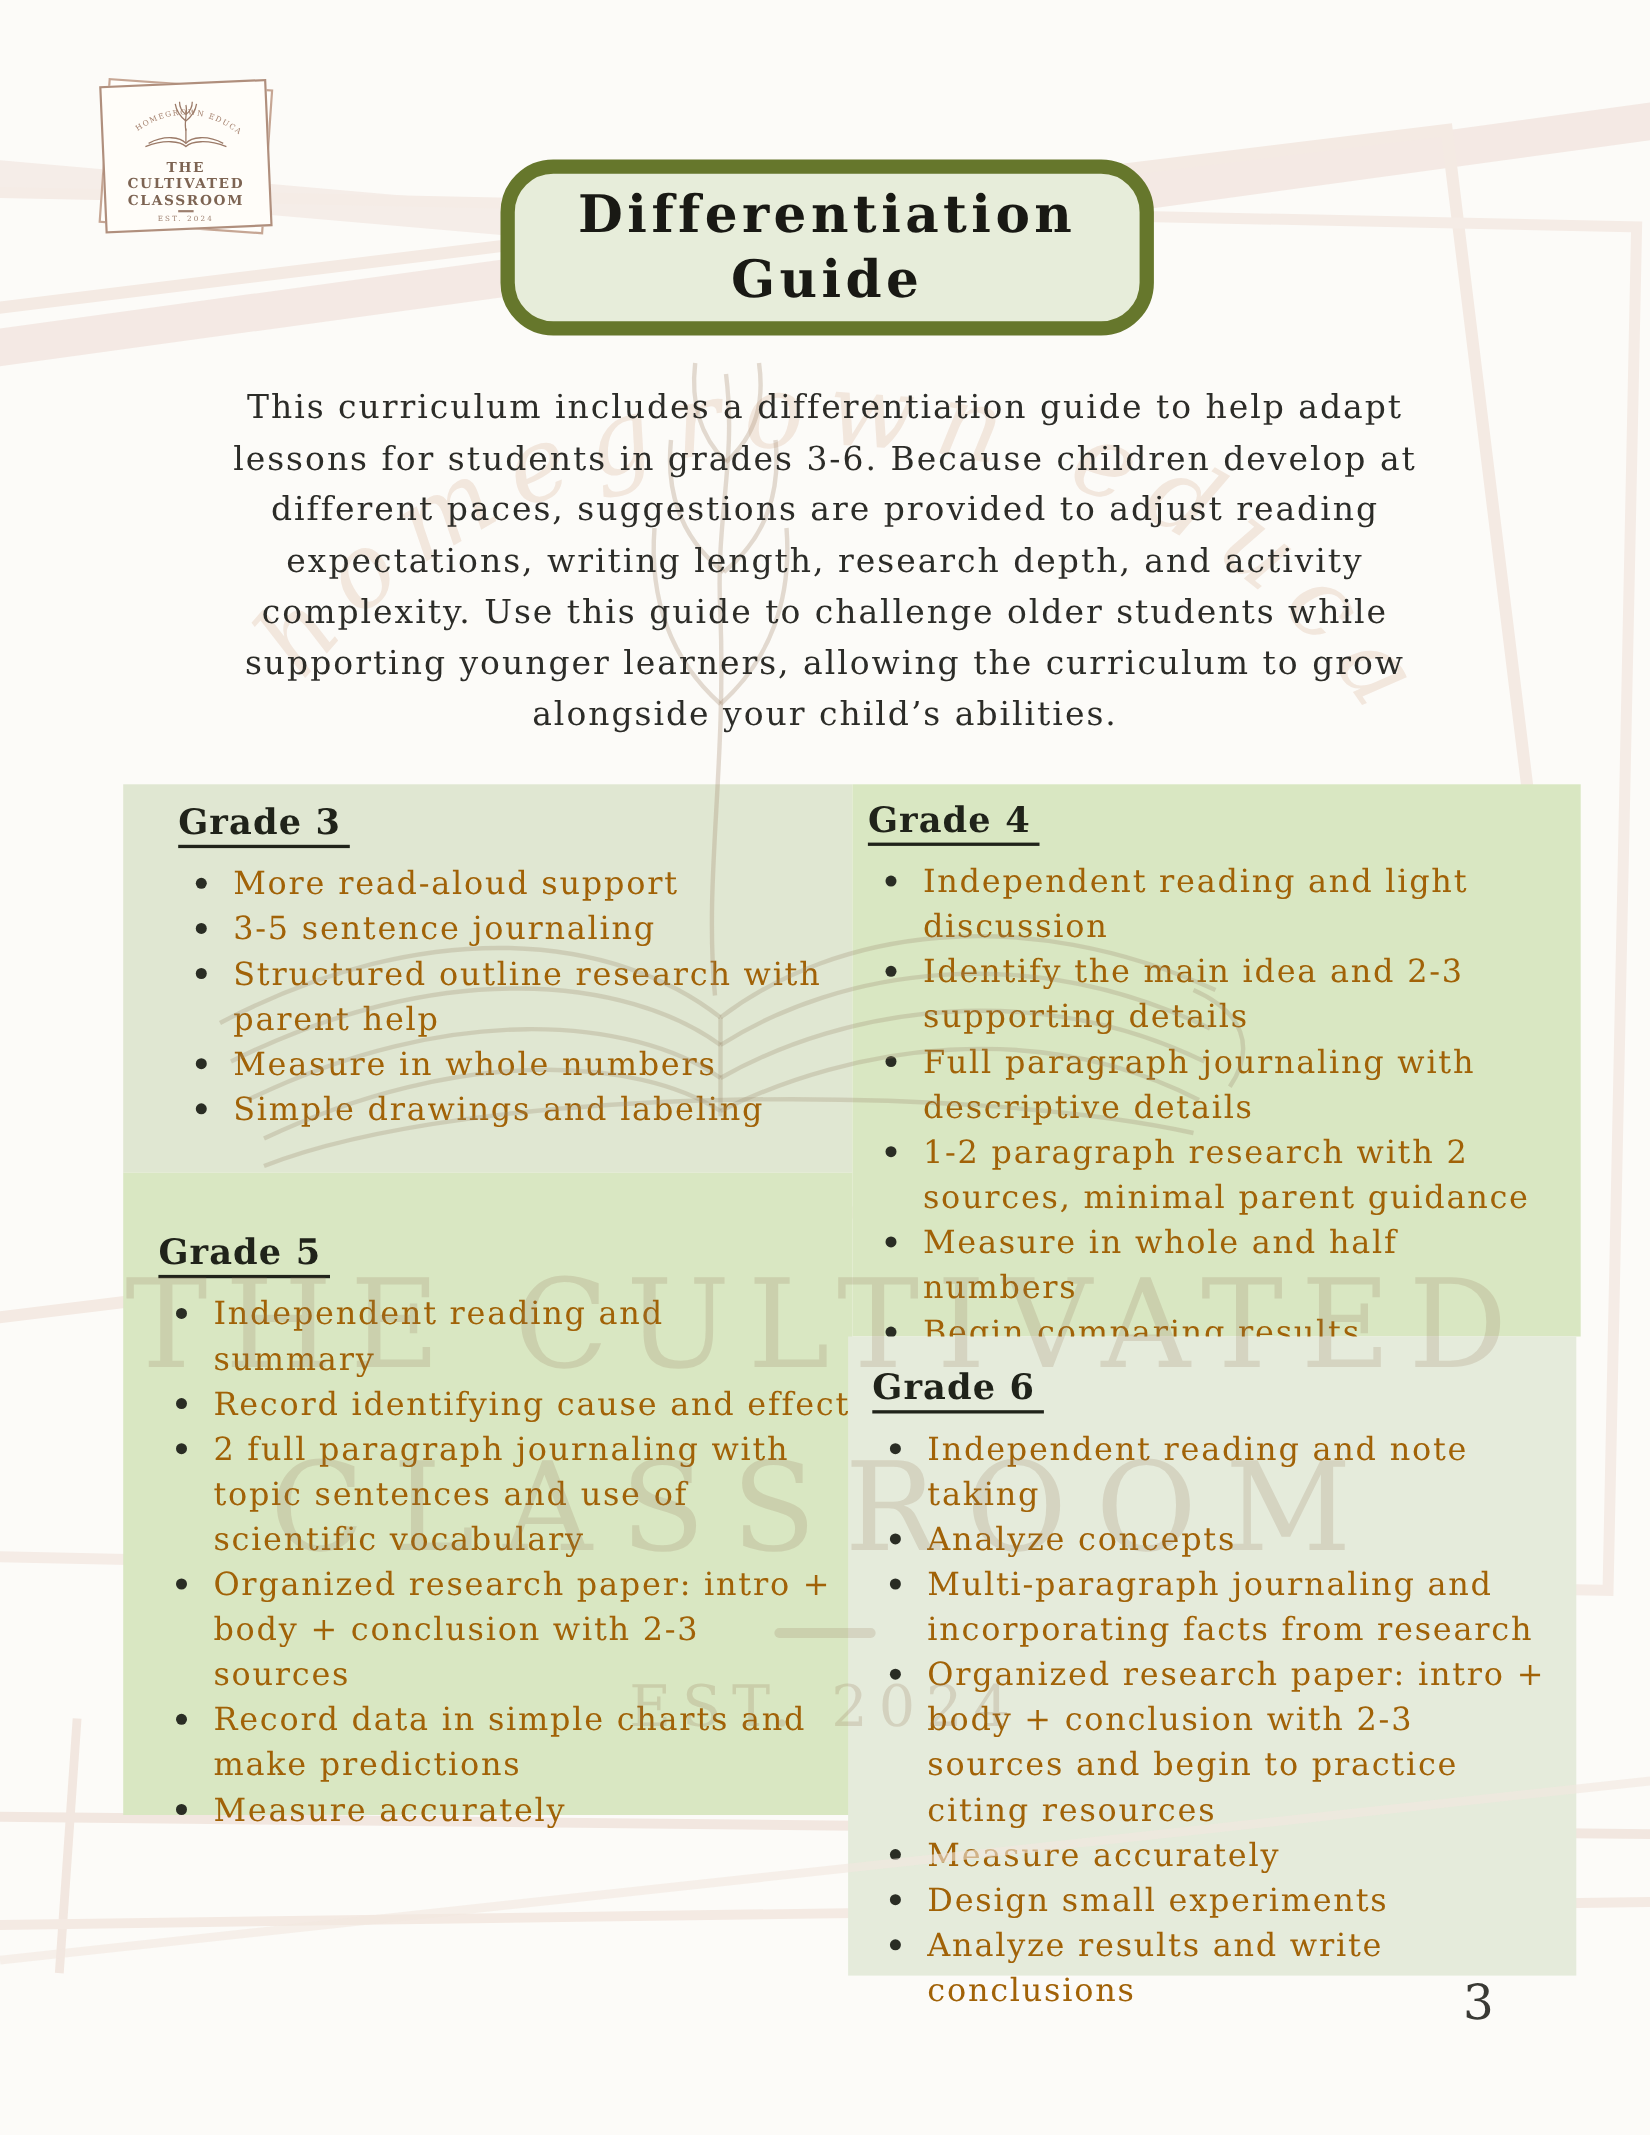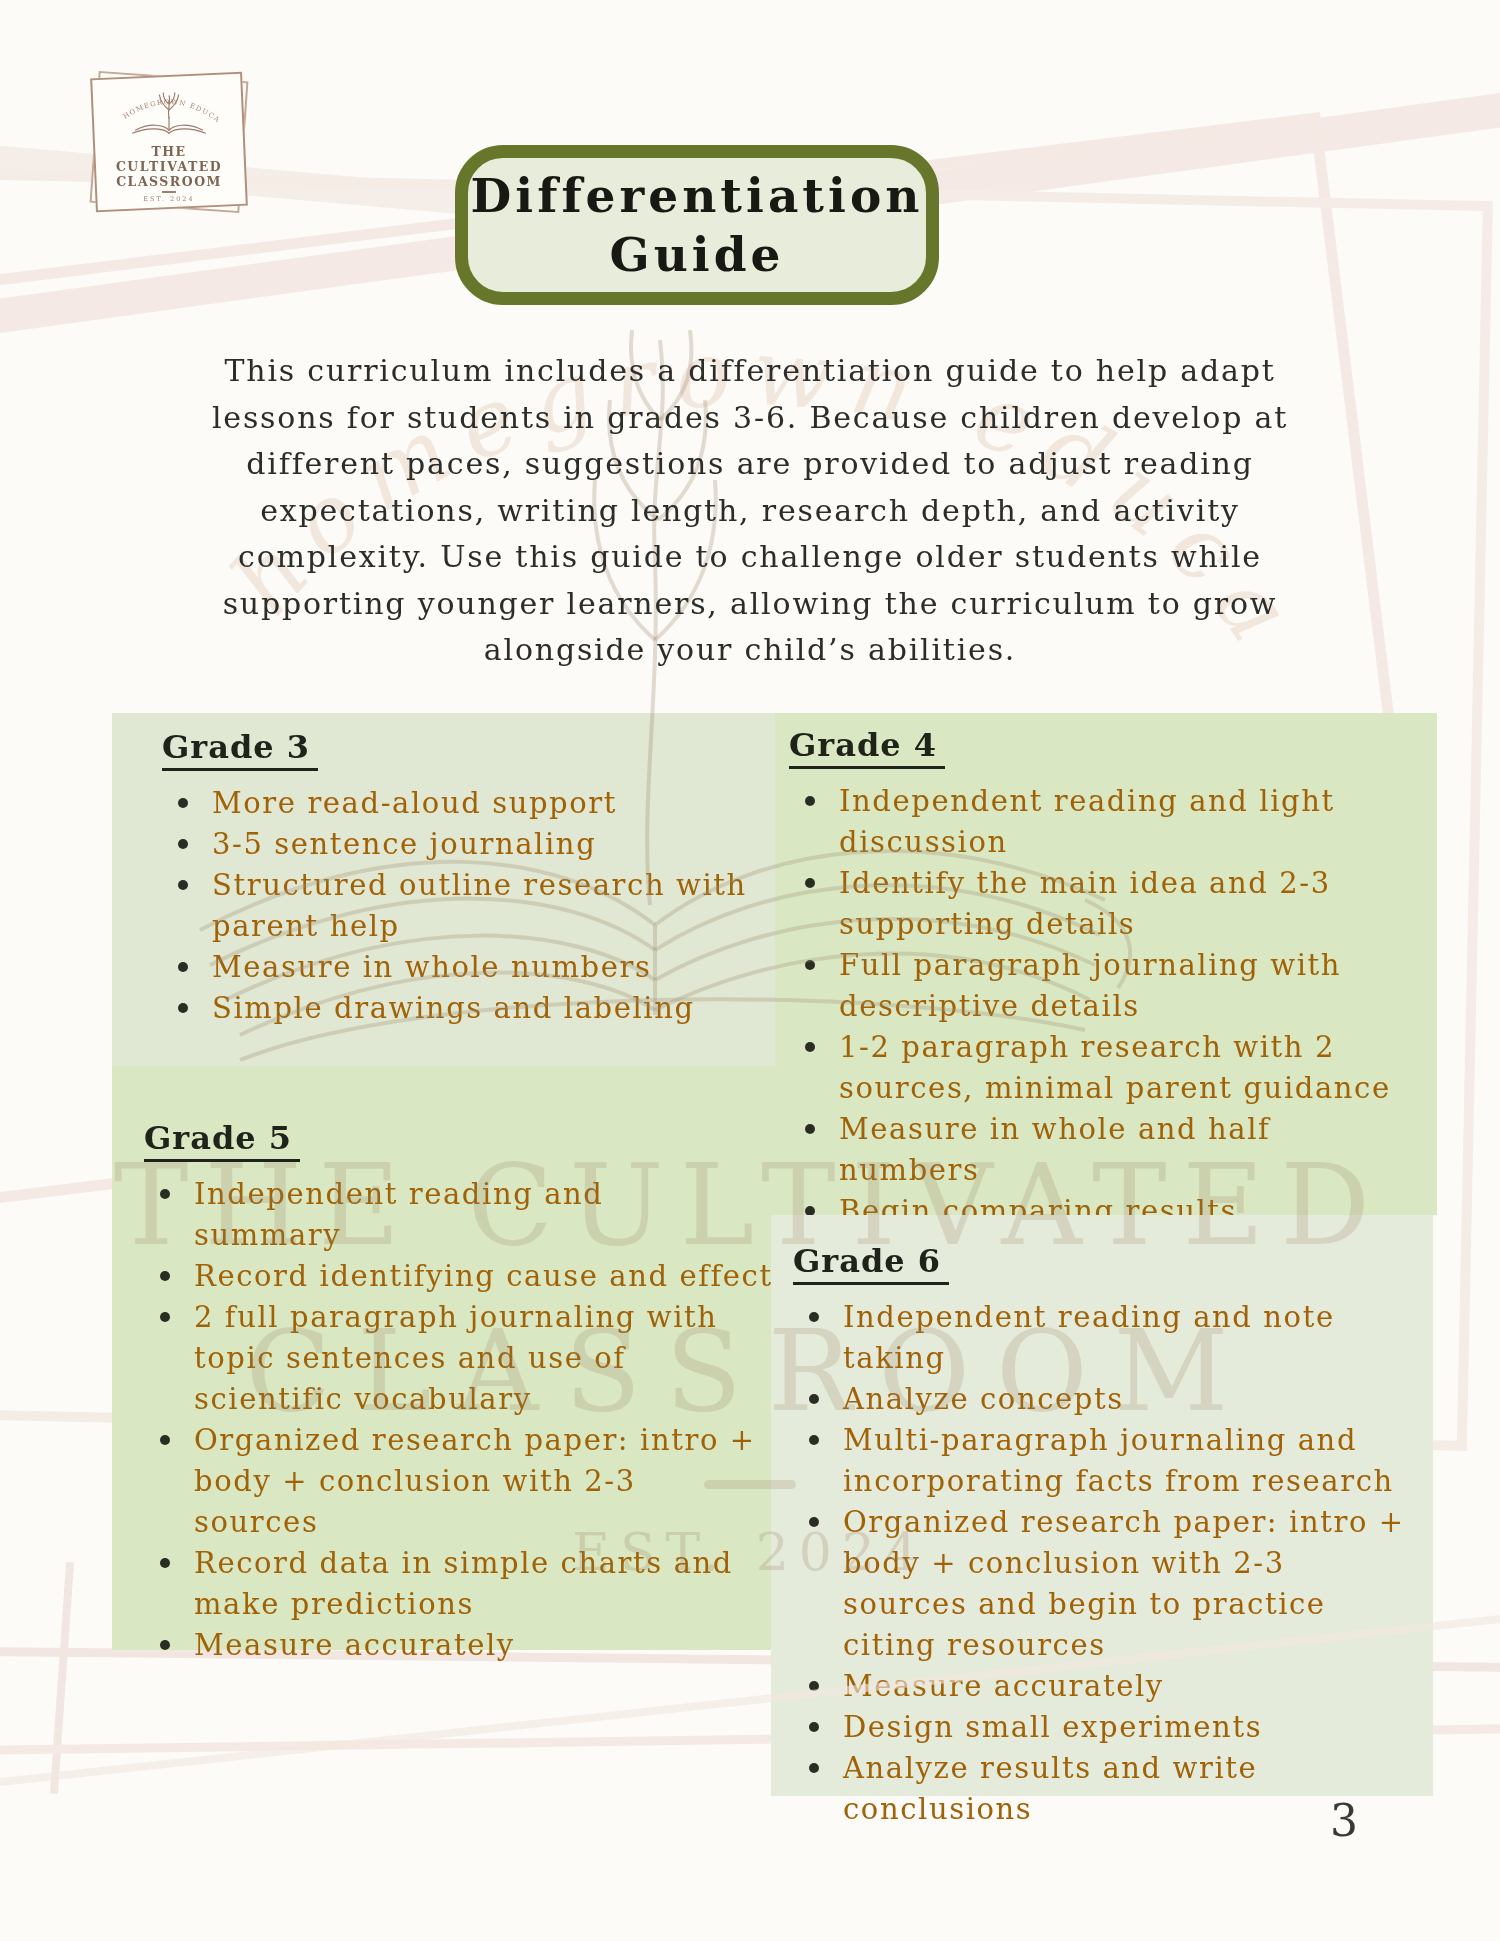--- a/index.html
+++ b/index.html
@@ -42,21 +42,21 @@
   }
   .box-g5 ul { width:680px; }           
   .gradebox li { position:relative; padding-left:50px; white-space:pre; margin:0; }
   .gradebox li::before {
     content:""; position:absolute; left:16px; top:15px;
     width:10px; height:10px; border-radius:50%; background:#2a2d24;
   }
 
   
   .badge {
-    position:absolute; z-index:3; left:455px; top:145px; width:484px; height:160px;
+    position:absolute; z-index:3; left:455px; top:145px; width:594px; height:160px;
     box-sizing:border-box; border:13px solid #66772c; border-radius:48px;
     background:#e7edda; text-align:center; padding-top:8px;
   }
   .badge .t {
     font-weight:bold; font-size:47px; line-height:59px; letter-spacing:4px; color:#191914;
   }
 
   
   .intro {
     position:absolute; z-index:3; left:110px; top:348px; width:1280px;

